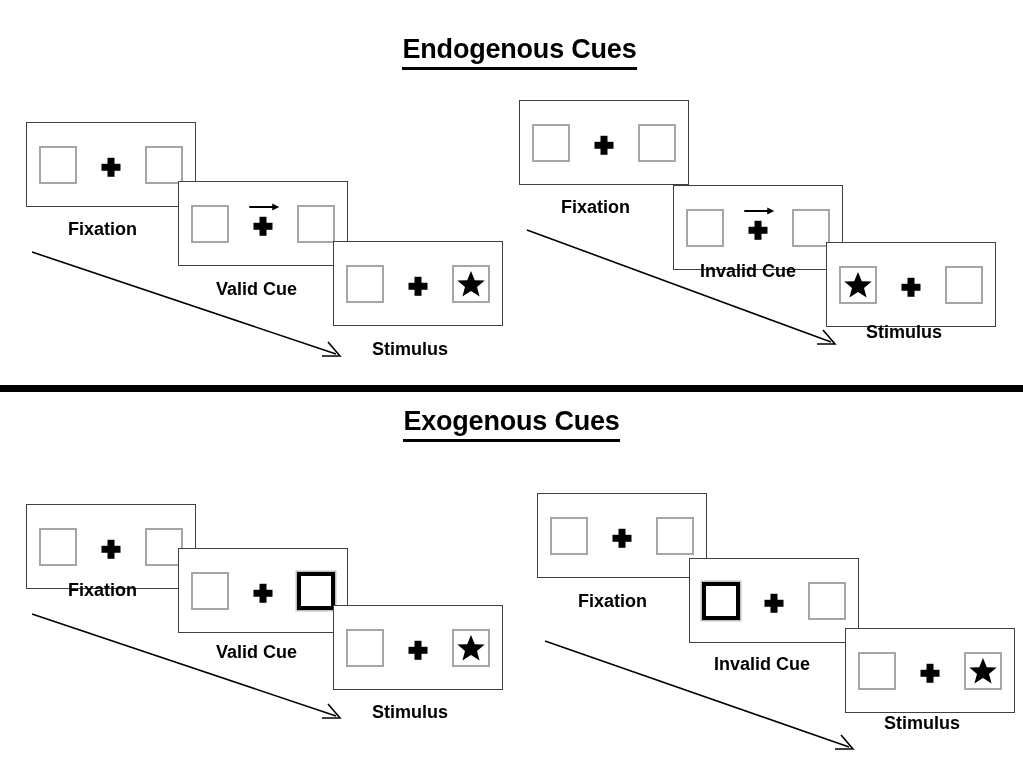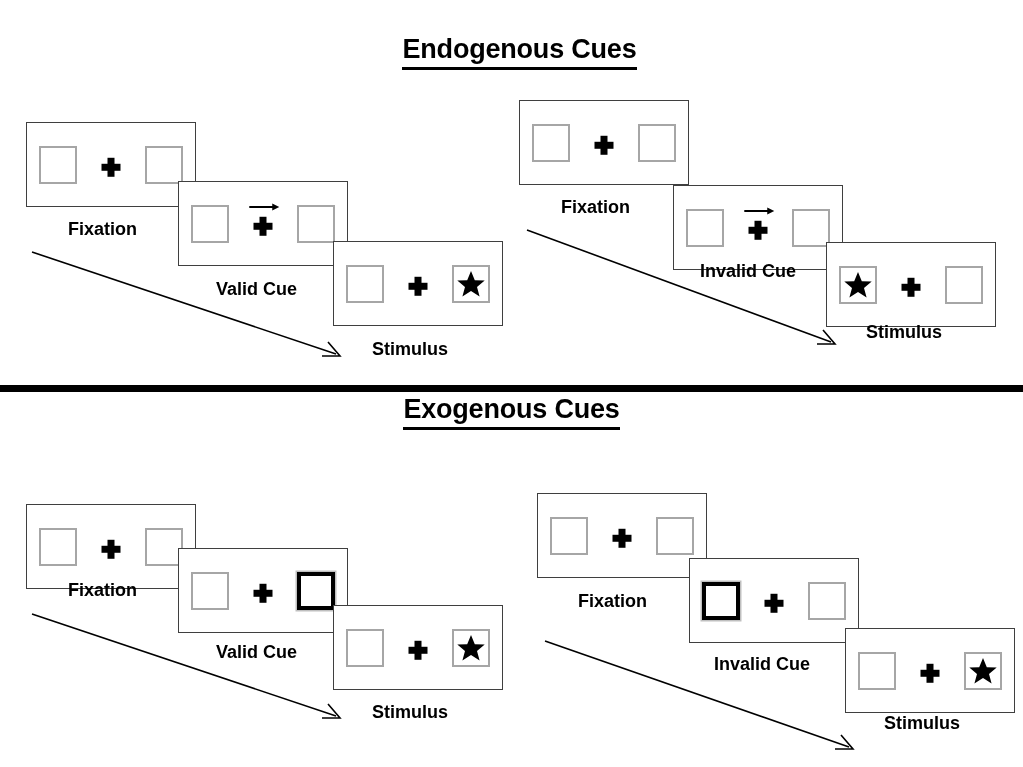--- a/index.html
+++ b/index.html
@@ -31,21 +31,21 @@
     font-weight: bold;
     font-size: 27px;
     letter-spacing: -0.2px;
     line-height: 1;
   }
   .section-title span {
     border-bottom: 3px solid #000;
     padding-bottom: 3px;
   }
   #title-endogenous { top: 36px; margin-left: 8px; }
-  #title-exogenous  { top: 396px; }
+  #title-exogenous  { top: 408px; }
 
   
   .divider {
     position: absolute;
     left: 0;
     top: 385px;
     width: 1023px;
     height: 7px;
     background: #000000;
   }

